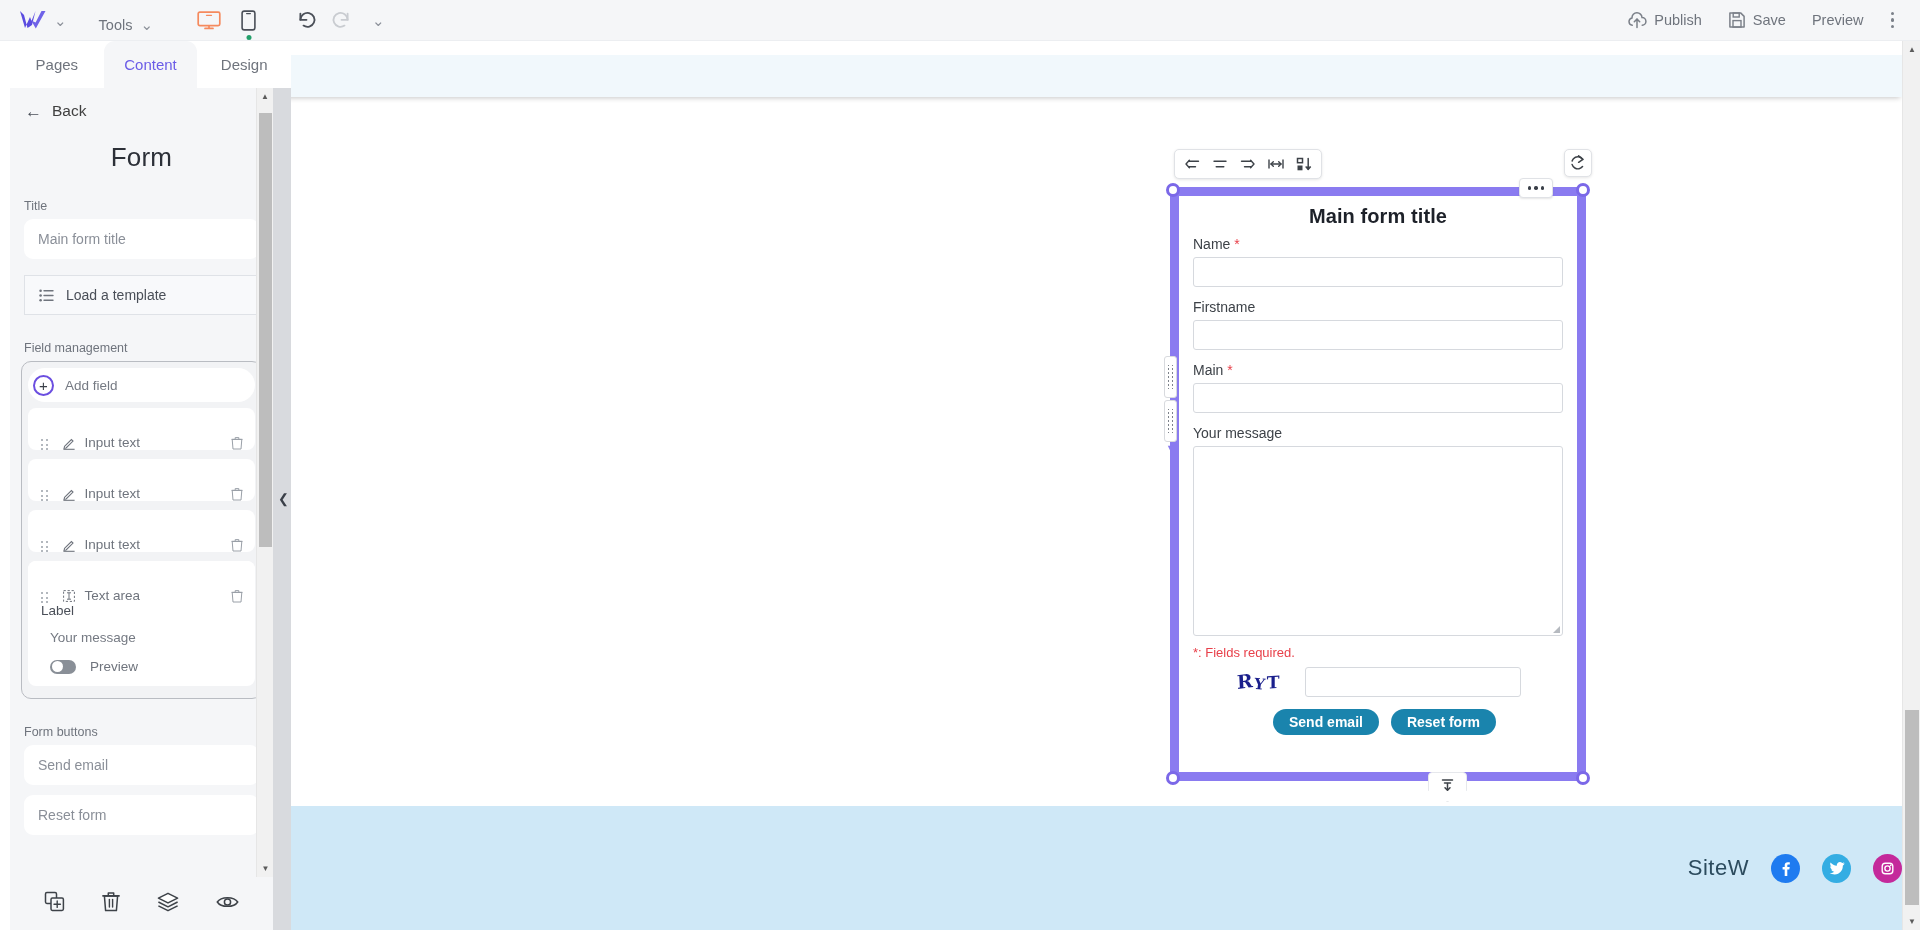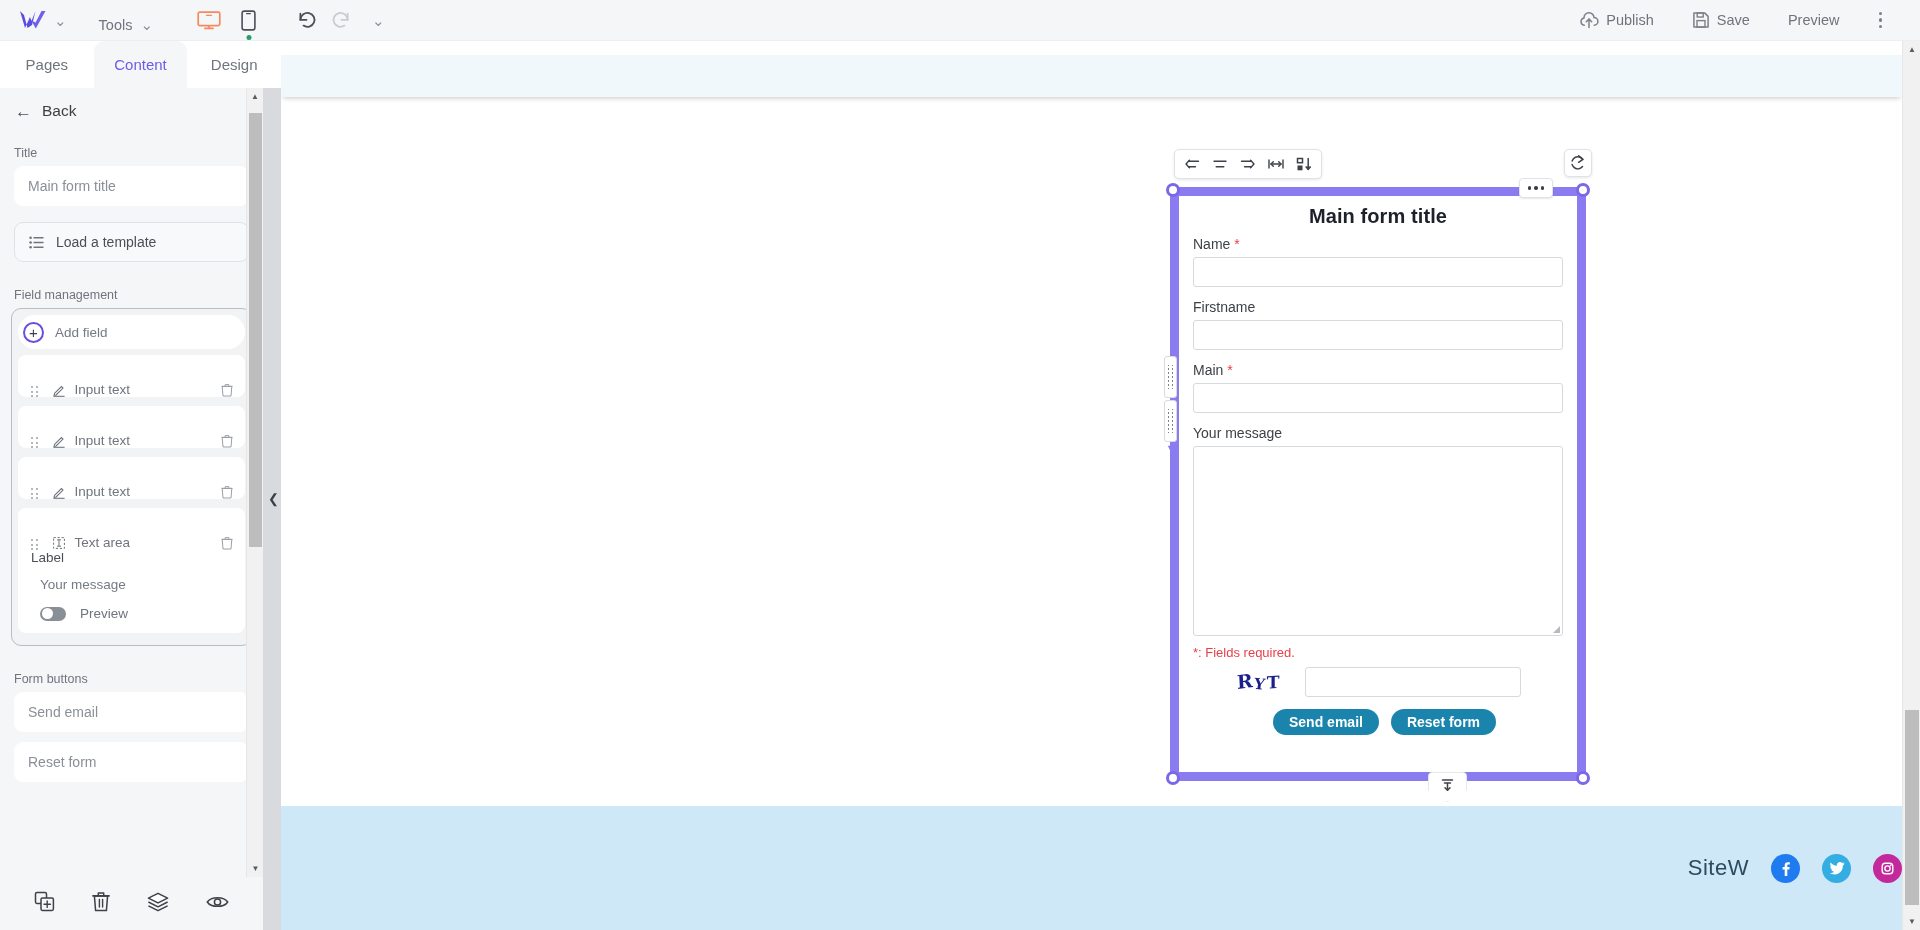--- a/index.html
+++ b/index.html
@@ -37,36 +37,36 @@
   .devdot {
     position: absolute; bottom: -6px; left: 50%; transform: translateX(-50%);
     width: 5px; height: 5px; border-radius: 50%; background: #23a06b;
   }
   .tb-gap3 { width: 30px; }
   .undo-redo { display: flex; align-items: center; gap: 14px; }
   .icon-btn { cursor: pointer; display: flex; align-items: center; }
 
   .tb-right {
     margin-left: auto; display: flex; align-items: center;
-    gap: 12px; padding-right: 26px;
+    gap: 0; padding-right: 14px;
   }
   .tb-action {
     display: flex; align-items: center; gap: 7px;
     color: #6f747d; font-size: 14.5px; cursor: pointer;
     padding: 5px 13px;
   }
   .kebab {
     display: flex; flex-direction: column; gap: 3px;
     padding: 6px 12px 6px 14px; cursor: pointer;
   }
   .kebab i { width: 3.5px; height: 3.5px; border-radius: 50%; background: #7b8089; display:block;}
 
   
   .sidebar {
-    position: absolute; top: 41px; left: 0; width: 281px; height: 889px;
+    position: absolute; top: 41px; left: 10px; width: 281px; height: 889px;
     background: #f5f6f8;
     z-index: 30;
   }
   .tabs { display: flex; height: 47px; background: #ffffff; }
   .tab {
     flex: 1; display: flex; align-items: center; justify-content: center;
     font-size: 15px; color: #6f747d; cursor: pointer;
     background: #ffffff;
   }
   .tab.active {
@@ -96,21 +96,21 @@
     font-size: 12.5px; color: #6f747d; margin: 26px 0 6px 14px;
   }
   .txt-input {
     margin: 0 14px; height: 40px; background: #ffffff;
     border-radius: 9px; display: flex; align-items: center;
     padding: 0 14px; font-size: 14px; color: #8a8f98;
     border: none; cursor: text;
   }
   .outline-btn {
     margin: 16px 14px 0 14px; height: 40px; background: #f8f9fb;
-    border: 1px solid #dfe2e7; border-radius: 9px;
+    border: 1px solid #dfe2e7; border-radius: 0;
     display: flex; align-items: center; gap: 12px;
     padding: 0 14px; font-size: 14px; color: #4a4f58; cursor: pointer;
   }
 
   .fields-box {
     margin: 6px 11px 0 11px; border: 1px solid #b9bcc2;
     border-radius: 10px; padding: 6px 6px 8px 6px; background: #f2f3f5;
   }
   .add-field {
     background: #ffffff; border-radius: 20px; height: 34px;
@@ -453,20 +453,21 @@
     <div class="tab">Design</div>
   </div>
 
   <div class="side-scroll">
 
     <div class="back-row">
       <span class="back-arrow">←</span>
       <span class="back-label">Back</span>
     </div>
 
+    <div class="panel-title">Form</div>
 
     <div class="sec-label">Title</div>
     <div class="txt-input">Main form title</div>
 
     <div class="outline-btn">
       <svg width="15" height="13" viewBox="0 0 15 13">
         <circle cx="1.6" cy="1.7" r="1.3" fill="#6f747d"></circle>
         <circle cx="1.6" cy="6.5" r="1.3" fill="#6f747d"></circle>
         <circle cx="1.6" cy="11.3" r="1.3" fill="#6f747d"></circle>
         <line x1="5" y1="1.7" x2="14" y2="1.7" stroke="#6f747d" stroke-width="1.4" stroke-linecap="round"></line>

